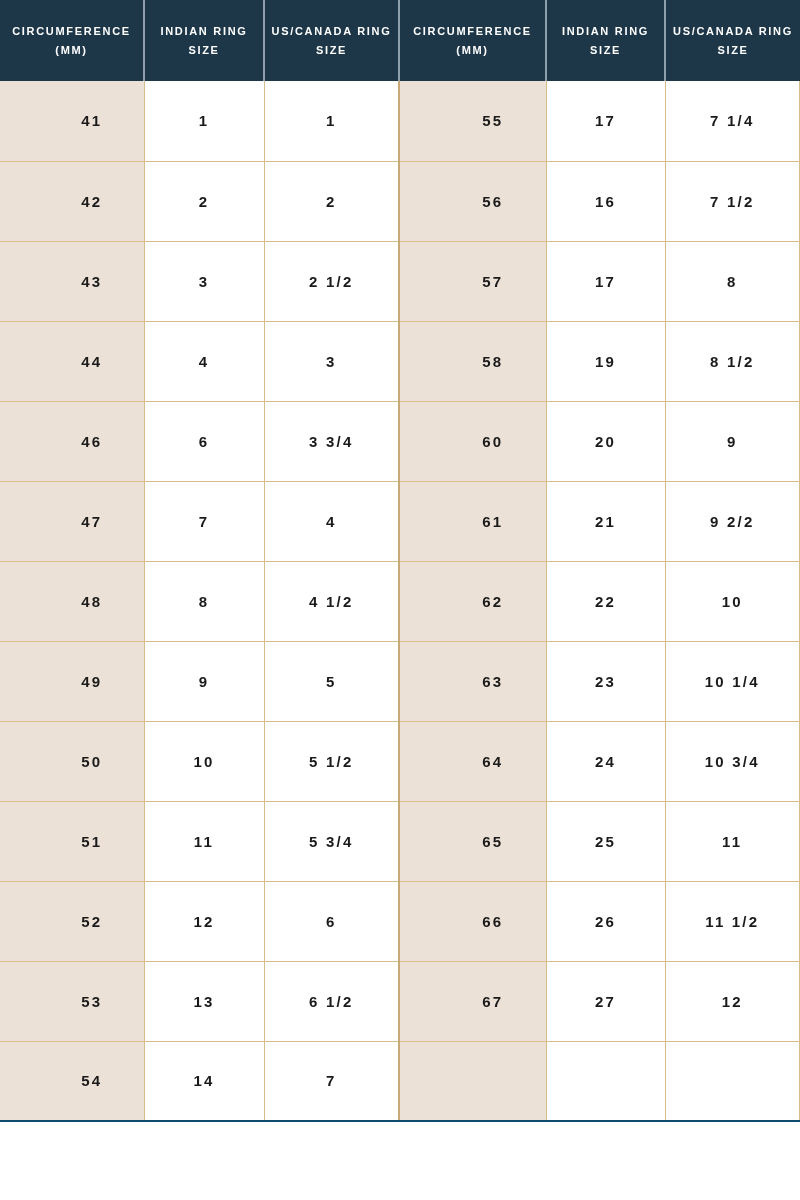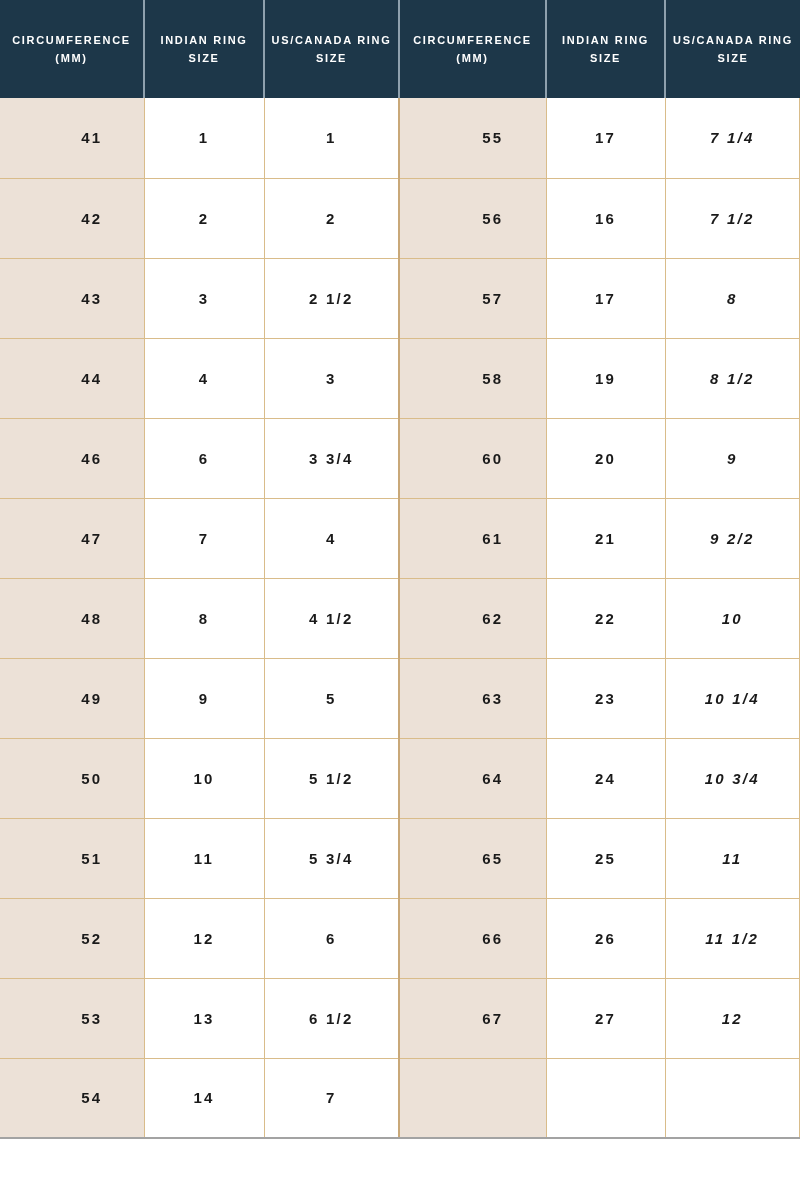--- a/index.html
+++ b/index.html
@@ -26,21 +26,21 @@
   col.c-ind-l    { width: 120px; }
   col.c-usc-l    { width: 135px; }
   col.c-circ-r   { width: 147px; }
   col.c-ind-r    { width: 119px; }
   col.c-usc-r    { width: 135px; }
 
   
   thead th {
     background: #1d3749;
     color: #ffffff;
-    height: 98px;
+    height: 81px;
     padding: 21px 6px;
     font-size: 11px;
     font-weight: bold;
     letter-spacing: 1.7px;
     line-height: 1.65;
     text-align: center;
     vertical-align: middle;
     border-right: 2px solid #8ea0ad;
     box-sizing: border-box;
   }
@@ -64,24 +64,23 @@
   tbody td.shaded {
     background: #ece1d7;
     padding-left: 46px;
   }
   tbody td.col-circ-r {
     border-left: 2px solid #c9a878;
     margin-top: 43px;
   }
   tbody td.last-col {
     border-right: 2px solid #d9bc8a;
-    font-style: italic;
   }
   tbody tr:last-child td {
-    border-bottom: 2px solid #a3a3a3;
+    border-bottom: 2px solid #0c4a6e;
   }
 </style>
 </head>
 <body>
 
 <table id="ring-size-table">
   <colgroup>
     <col class="c-circ-l">
       <col class="c-ind-l">
       <col class="c-usc-l">

